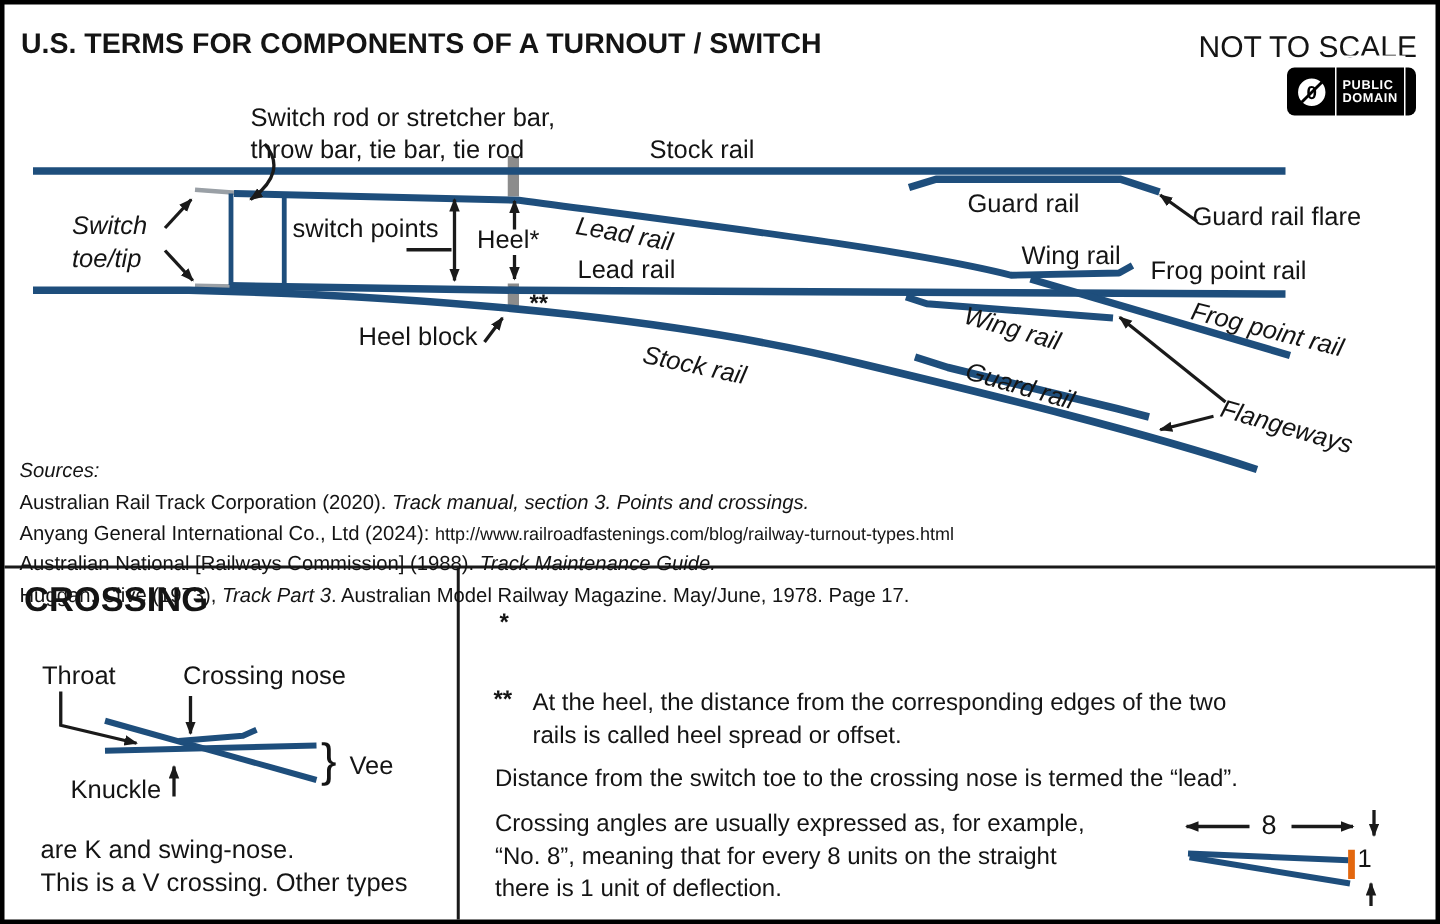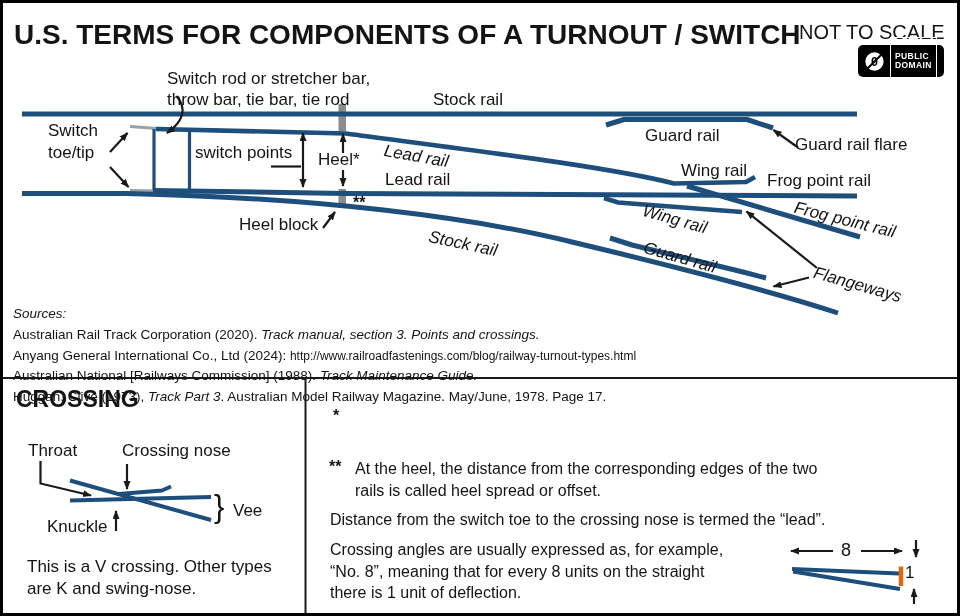--- a/index.html
+++ b/index.html
@@ -4,21 +4,21 @@
 <style>
   html,body{margin:0;padding:0;background:#e8e8e8;}
   #page{position:relative;width:960px;height:616px;background:#ffffff;overflow:hidden;
         font-family:"Liberation Sans",sans-serif;color:#141414;}
   #overlay-svg{position:absolute;left:0;top:0;z-index:1;}
   .rail{stroke:var(--rail-blue,#1e4e7c);fill:none;}
   .arr{stroke:#1a1a1a;stroke-width:2.2;fill:none;}
   .lbl{position:absolute;z-index:2;font-size:17px;line-height:21px;white-space:nowrap;}
   .it{font-style:italic;}
   .rot{transform-origin:0 0;}
-  #title{position:absolute;left:14px;top:19px;font-size:28px;font-weight:bold;z-index:2;}
+  #title{position:absolute;left:14px;top:19px;font-size:19px;font-weight:bold;z-index:2;}
   #scale-note{position:absolute;left:799px;top:21px;font-size:20px;font-weight:normal;z-index:2;}
   #pd-badge{position:absolute;left:858px;top:45px;width:86px;height:32px;background:#000;
             border-radius:5px;display:flex;align-items:center;gap:3px;padding:0 4px;
             box-sizing:border-box;z-index:2;}
   #pd-text{border:1.5px solid #fff;padding:14px 4px;color:#fff;font-size:8.5px;font-weight:bold;
            line-height:9.5px;letter-spacing:.4px;}
   #sources{position:absolute;left:13px;top:264px;font-size:13.5px;line-height:20.8px;z-index:2;white-space:nowrap;margin-top:40px;}
   #sources .url{font-size:12px;}
   #crossing-heading{position:absolute;left:16px;top:386px;font-size:23px;font-weight:bold;z-index:2;}
   .cap{position:absolute;left:27px;top:556px;font-size:17px;line-height:22px;z-index:2;white-space:nowrap;}
@@ -102,21 +102,21 @@
       <div>PUBLIC</div>
       <div>DOMAIN</div>
     </div>
   </div>
 
   <div class="lbl" style="left:167px;top:68px;">
     <div>Switch rod or stretcher bar,</div>
     <div>throw bar, tie bar, tie rod</div>
   </div>
   <div class="lbl" style="left:433px;top:89px;">Stock rail</div>
-  <div class="lbl" style="left:48px;top:120px;line-height:22px;">
+  <div class="lbl" style="left:48px;top:140px;line-height:22px;font-style:italic;">
     <div>Switch</div>
     <div>toe/tip</div>
   </div>
   <div class="lbl" style="left:195px;top:142px;line-height:22px;">
     <div>switch points</div>
   </div>
   <div class="lbl" style="left:318px;top:149px;">Heel*</div>
   <div class="lbl" style="left:353px;top:192px;font-weight:bold;font-size:16px;">**</div>
   <div class="lbl" style="left:239px;top:214px;">Heel block</div>
   <div class="lbl it rot" style="left:386px;top:140px;transform:rotate(10deg);">Lead rail</div>
@@ -139,22 +139,22 @@
     <div><span>Huggan, Clive (1973), </span><span class="it">Track Part 3</span><span>. Australian Model Railway Magazine. May/June, 1978. Page 17.</span></div>
   </div>
 
   <div id="crossing-heading">CROSSING</div>
   <div class="lbl" style="left:28px;top:440px;">Throat</div>
   <div class="lbl" style="left:122px;top:440px;">Crossing nose</div>
   <div class="lbl" style="left:47px;top:516px;">Knuckle</div>
   <div id="vee-brace">}</div>
   <div class="lbl" style="left:233px;top:500px;">Vee</div>
   <div class="cap">
+    <div>are K and swing-nose.</div>
     <div>This is a V crossing. Other types</div>
-    <div>are K and swing-nose.</div>
   </div>
 
   <div class="marker" style="left:333px;top:407px;">*</div>
   <div class="marker" style="left:329px;top:458px;">**</div>
   <div class="note" style="left:355px;top:458px;">
     <div>At the heel, the distance from the corresponding edges of the two</div>
     <div>rails is called heel spread or offset.</div>
   </div>
   <div class="note" style="left:330px;top:509px;">Distance from the switch toe to the crossing nose is termed the “lead”.</div>
   <div class="note" style="left:330px;top:539px;">

